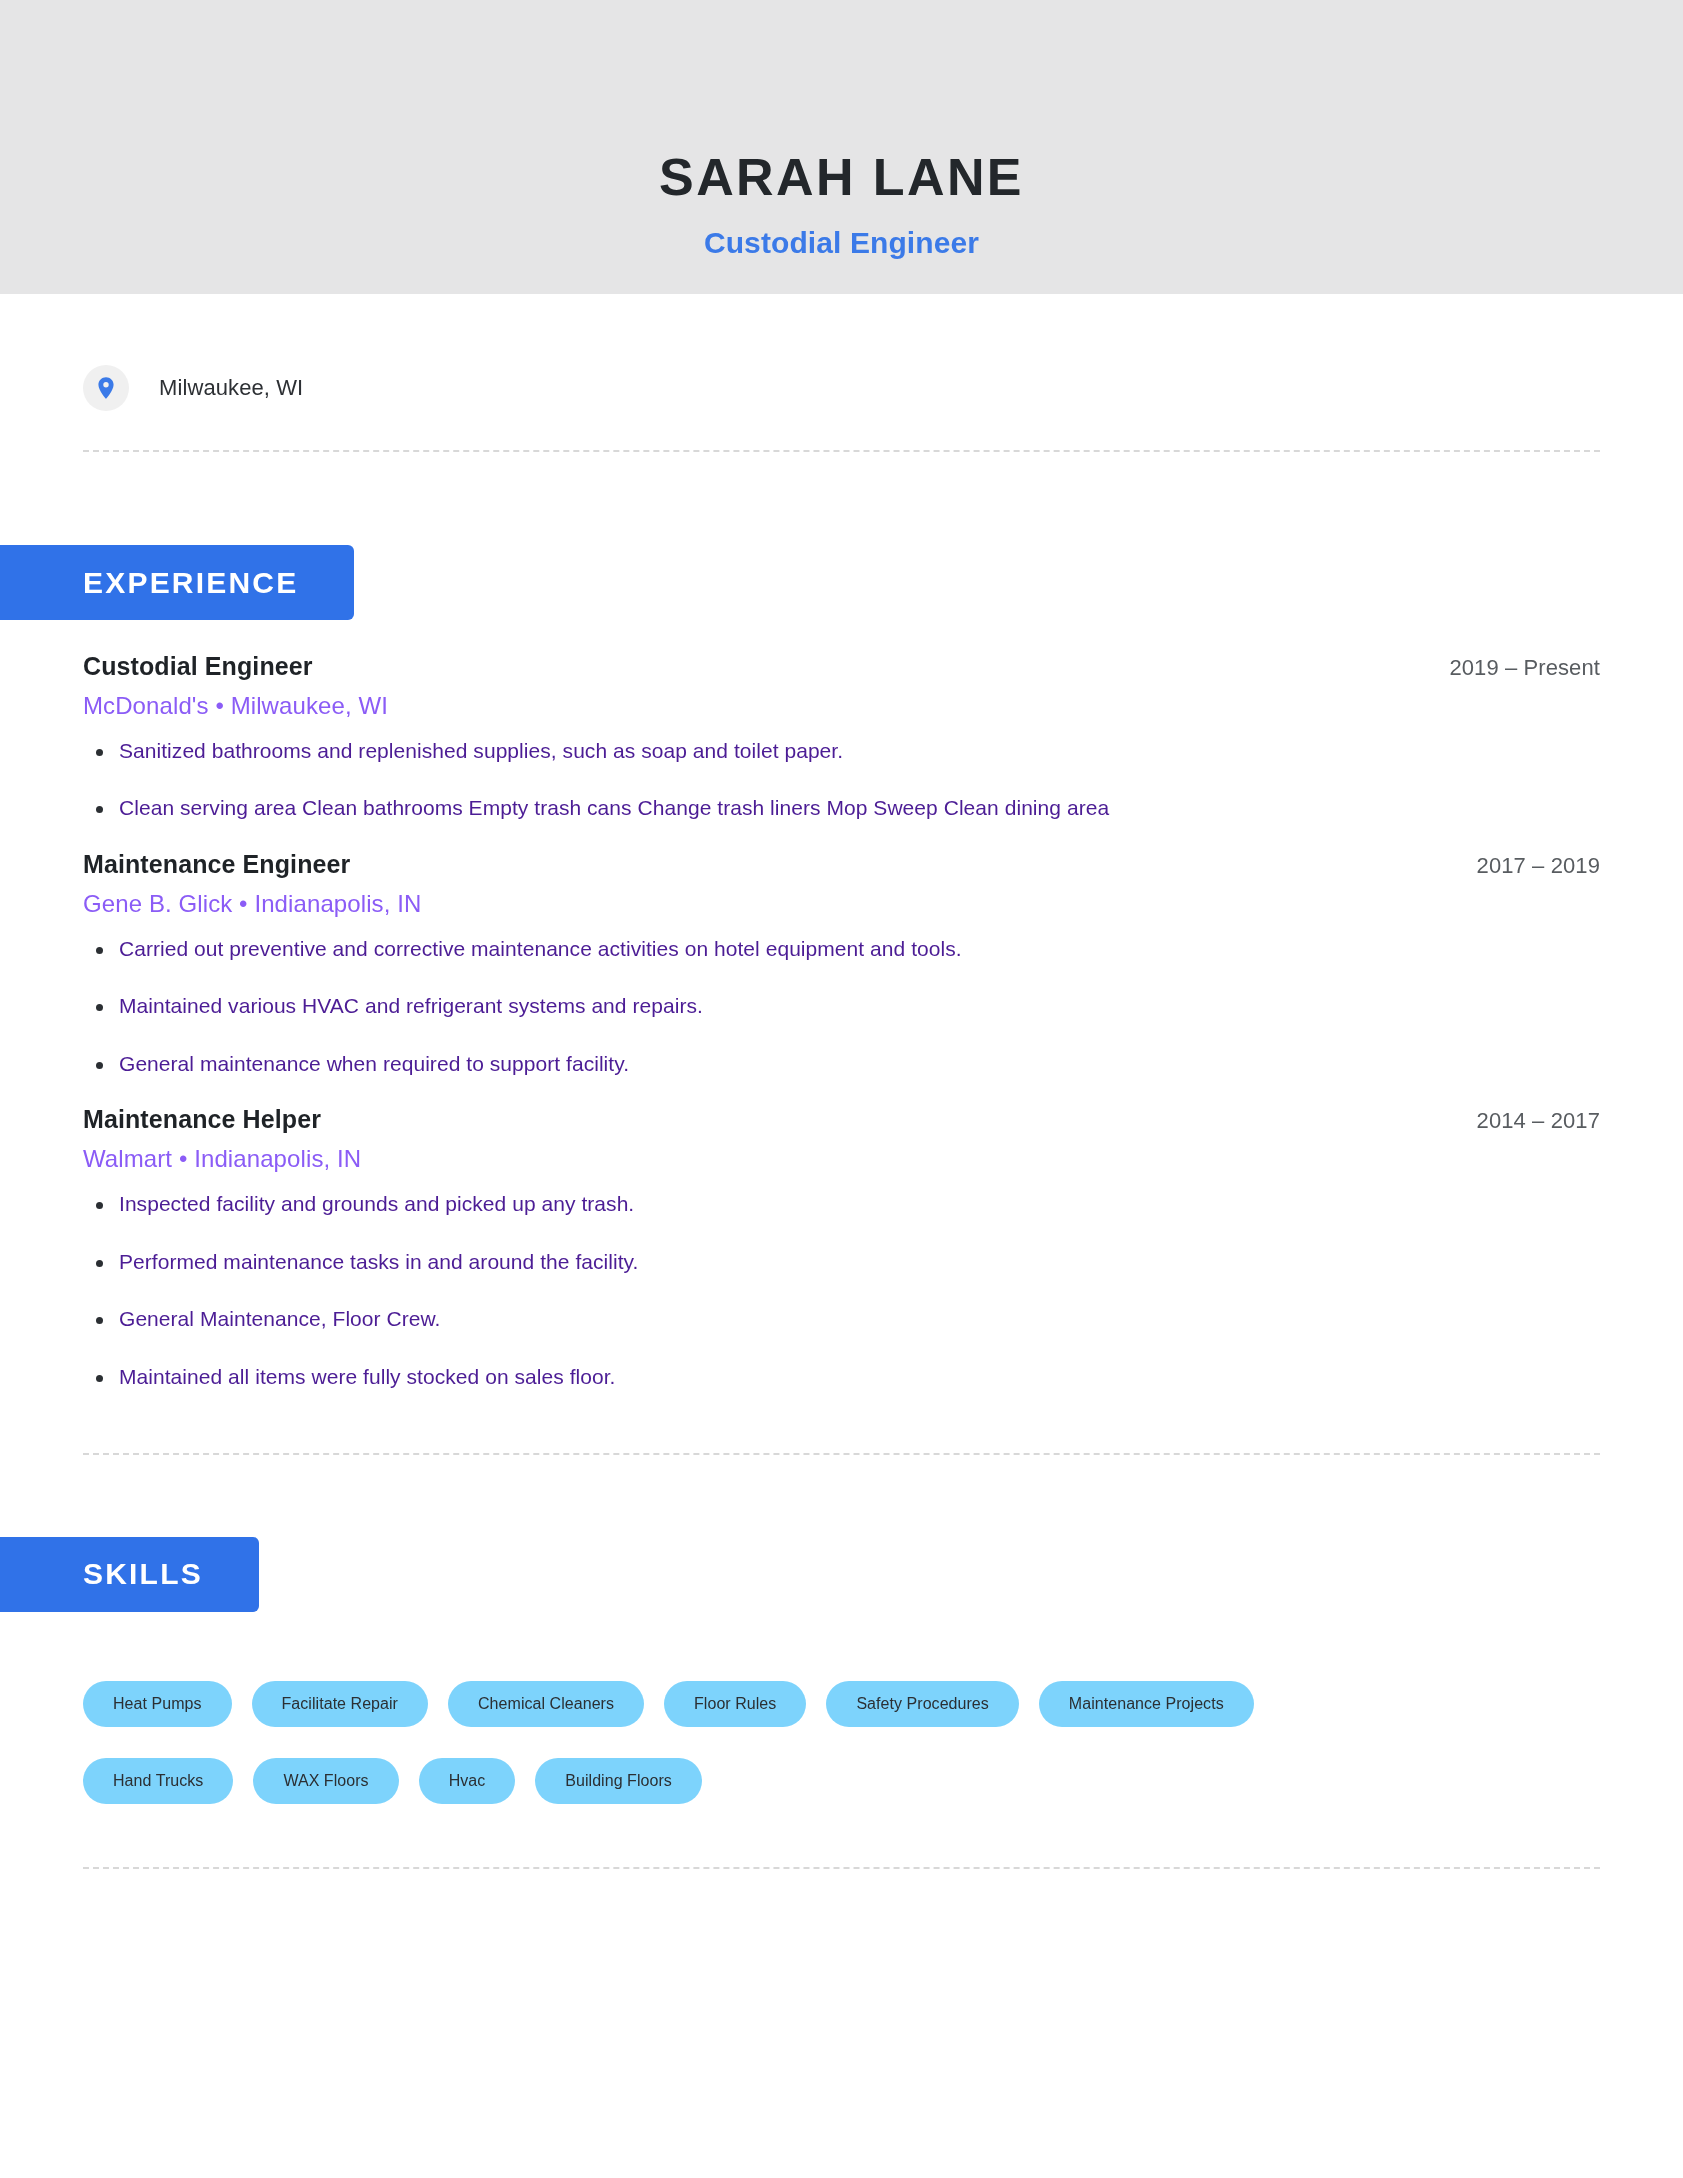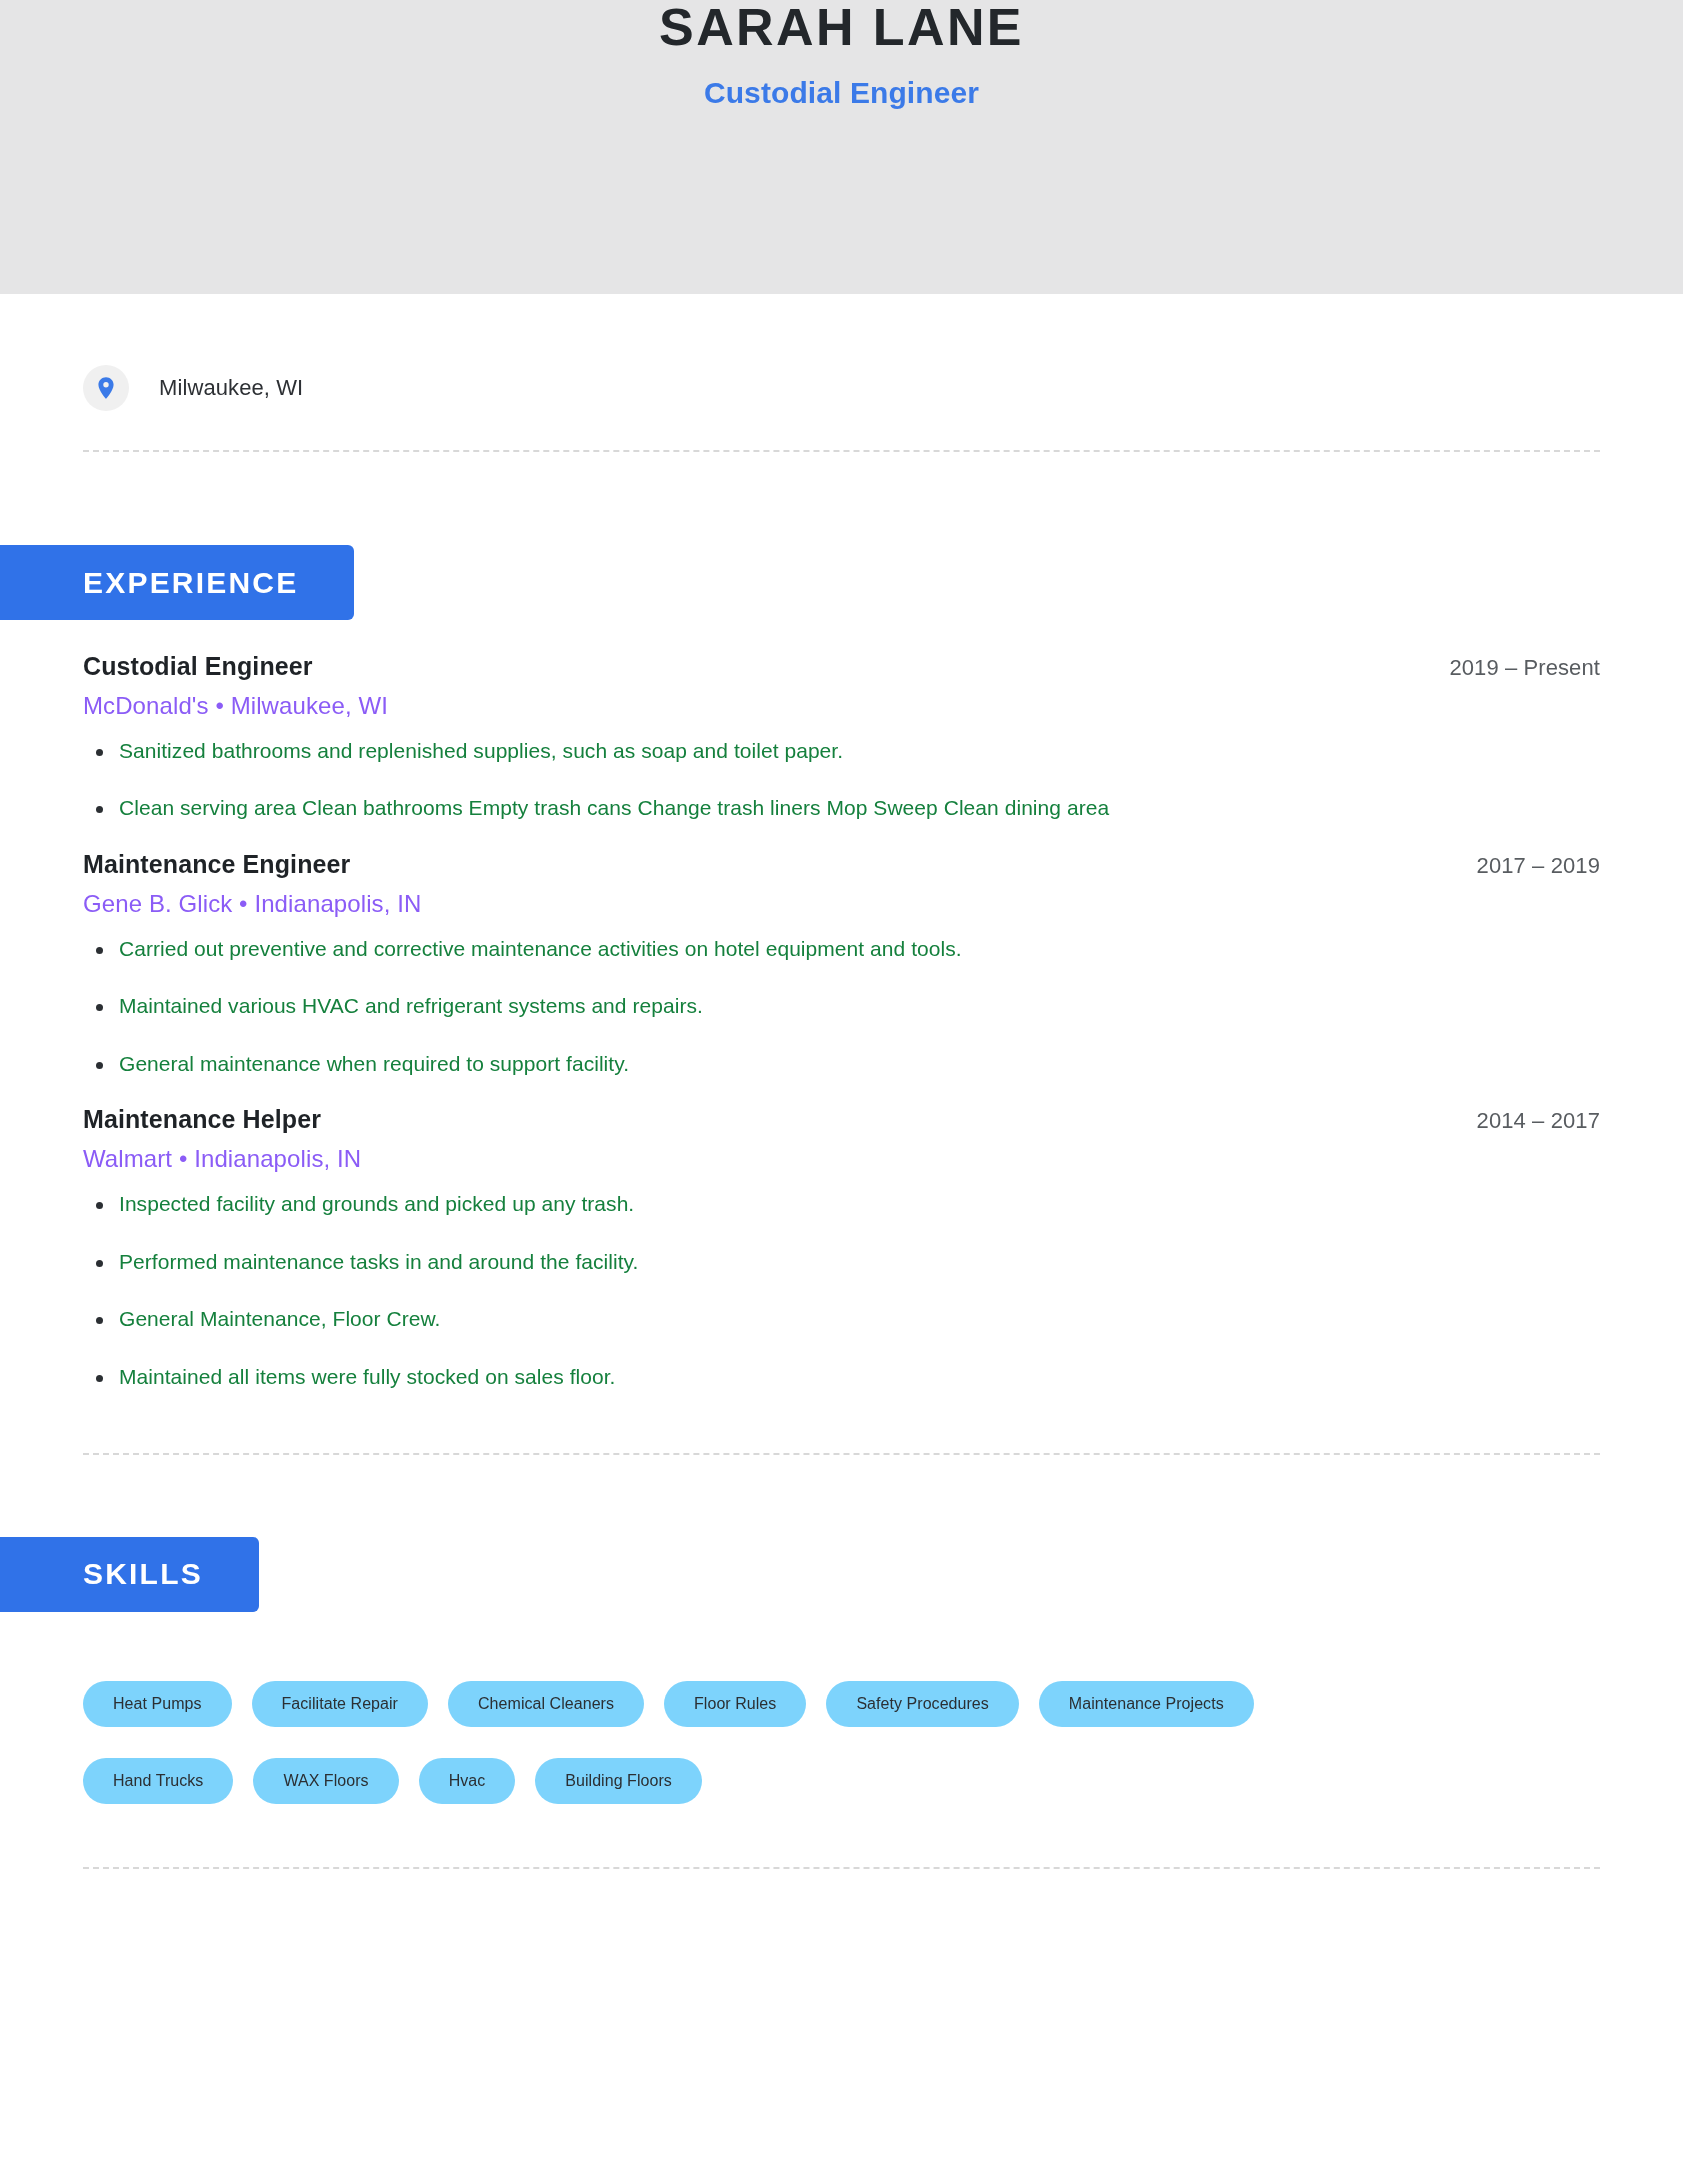--- a/index.html
+++ b/index.html
@@ -21,21 +21,21 @@
   }
 
   
   .header {
     width: 1683px;
     height: 294px;
     background: #e5e5e6;
     display: flex;
     flex-direction: column;
     align-items: center;
-    justify-content: flex-start;
+    justify-content: flex-end;
     padding-bottom: 34px;
   }
   .name {
     font-size: 52px;
     font-weight: bold;
     color: #23272b;
     letter-spacing: 2.4px;
     line-height: 1.05;
     text-align: center;
   }
@@ -128,21 +128,21 @@
     letter-spacing: 0.1px;
   }
   .bullets {
     margin-top: 16px;
     list-style: none;
   }
   .bullets li {
     position: relative;
     padding-left: 36px;
     font-size: 21px;
-    color: #15803d;
+    color: #4c1d95;
     line-height: 1.45;
     margin-bottom: 27px;
     letter-spacing: 0.05px;
   }
   .bullets li:last-child { margin-bottom: 0; }
   .bullets li::before {
     content: "";
     position: absolute;
     left: 13px;
     top: 13px;

